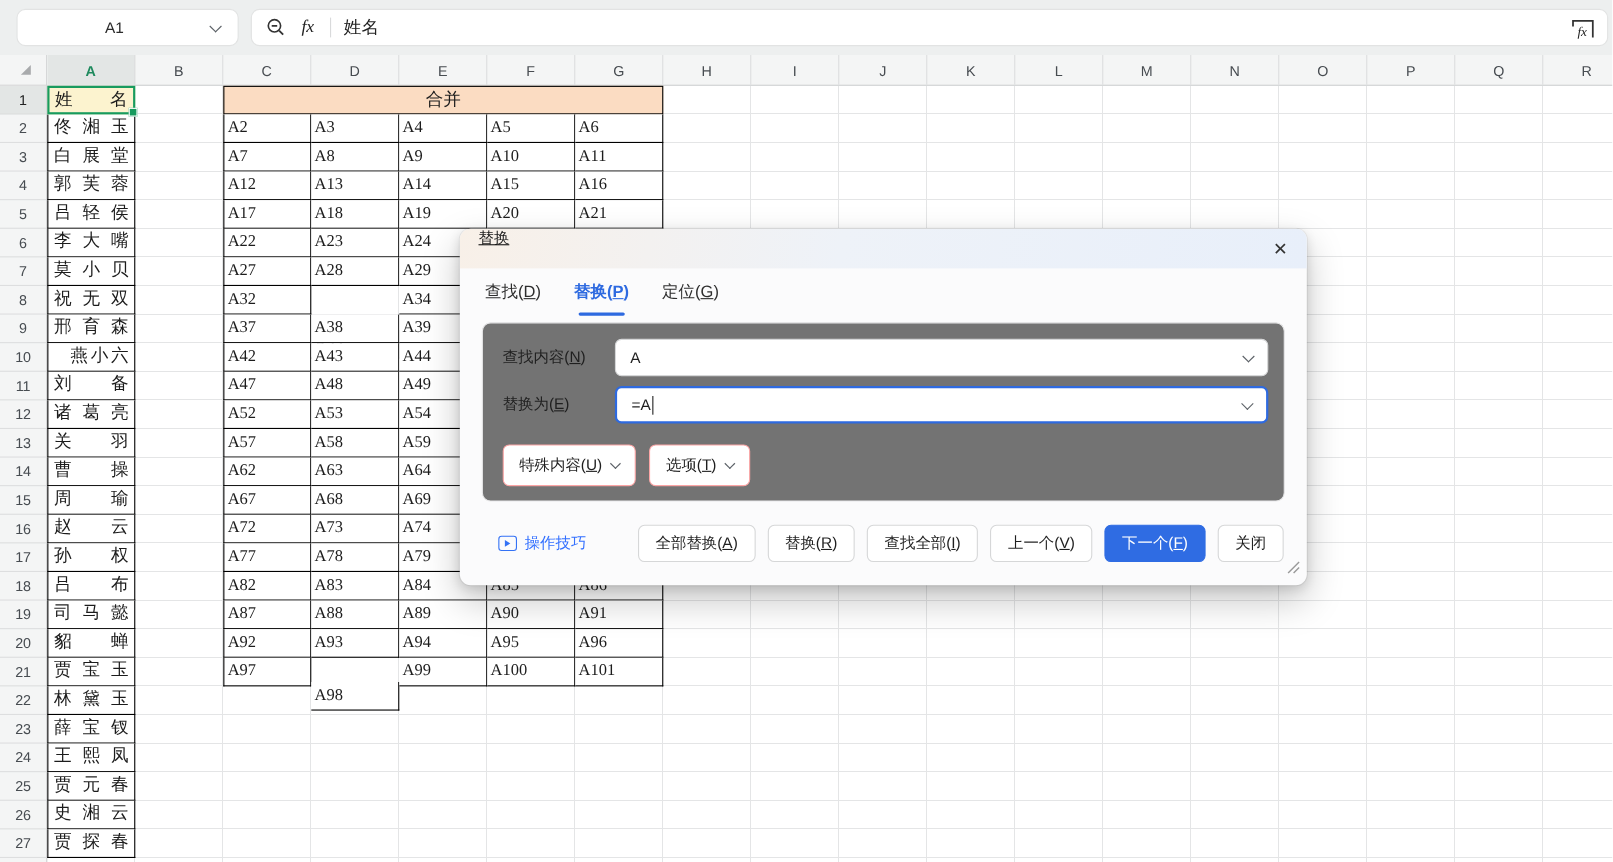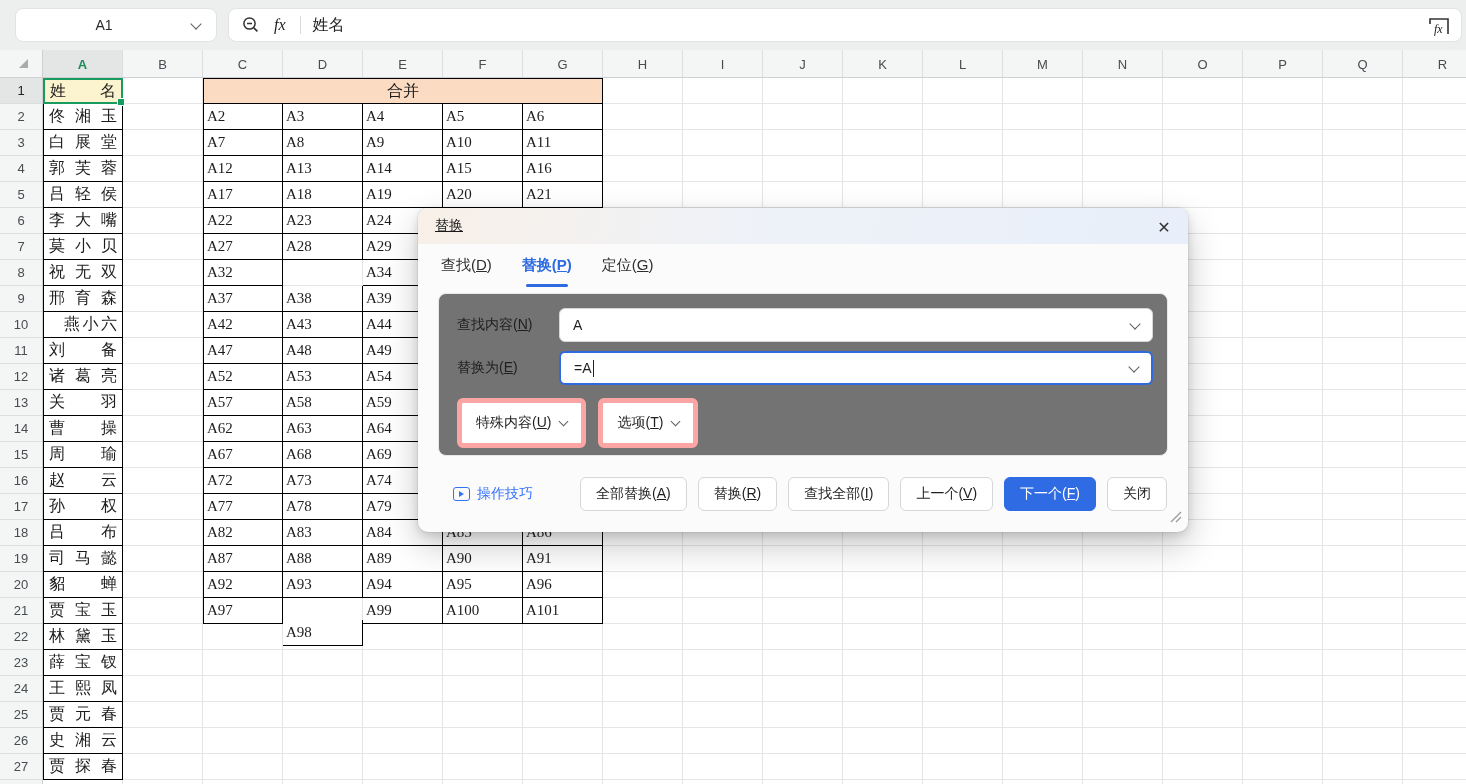--- a/index.html
+++ b/index.html
@@ -56,39 +56,39 @@
            border-right:1px solid #000; border-bottom:1px solid #000;
            font-family:"Liberation Serif","DejaVu Serif",serif; font-size:15px; color:#1c1c1c;
            line-height:25px; padding:0 3px; }
   .mcell.first { border-left:1px solid #000; }
 
   
   .dialog { position:absolute; left:418px; top:208px; width:770px; height:324px; background:#fbfbfc;
             border-radius:10px; overflow:hidden; z-index:10;
             box-shadow:0 0 0 1px rgba(0,0,0,.05), 0 14px 34px rgba(0,0,0,.22), 0 3px 10px rgba(0,0,0,.12); }
   .dlg-head { height:36px; background:linear-gradient(100deg,#f8f0e8 0%,#eef2f8 45%,#e8effa 100%);
-              display:flex; align-items:center; padding:0 17px; font-size:14px; color:#1a1a1a;text-decoration:underline; }
+              display:flex; padding:0 17px; font-size:14px; color:#1a1a1a;text-decoration:underline; }
   .dlg-close { position:absolute; right:12px; top:7px; width:24px; height:24px; display:flex;
                align-items:center; justify-content:center; font-size:16px; color:#333; cursor:default; }
   .tabs { display:flex; gap:30px; padding:12px 0 0 23px; }
   .tab { font-size:15px; color:#2e2e2e; position:relative; padding-bottom:12px; }
   .tab.active { color:#2e6ae0; font-weight:bold; }
   .tab.active::after { content:""; position:absolute; left:4px; right:4px; bottom:0; height:3px;
                        background:#2e6ae0; border-radius:2px; }
   .panel { position:absolute; left:20px; top:85px; width:730px; height:163px; background:#737373;
            border:1px solid #e8e8e9; border-radius:8px; }
   .f-row { position:absolute; left:18px; right:14px; height:34px; display:flex; align-items:center; }
   .f-row.r1 { top:14px; } .f-row.r2 { top:57px; } .f-row.r3 { top:112px; gap:12px; }
   .flabel { width:102px; font-size:14px; color:#1f1f1f; flex:none; }
   .combo { flex:1; height:34px; border:1px solid #d6d7d8; border-radius:6px; background:#fff;
            display:flex; align-items:center; padding:0 13px; font-size:14px; color:#1f1f1f; }
   .combo.focused { border:2px solid #2e6ae0; }
   .combo .chv { margin-left:auto; margin-top:-3px; }
   .caret { display:inline-block; width:1.5px; height:17px; background:#222; margin-left:1px; vertical-align:-3px; }
-  .opt-btn { height:50px; border:5px solid #fca5a5; border-radius:6px; background:#fff;
+  .opt-btn { height:38px; border:1px solid #fca5a5; border-radius:6px; background:#fff;
              display:inline-flex; align-items:center; gap:9px; padding:0 14px; font-size:14px; color:#1f1f1f; }
   .opt-btn .chv { width:7px; height:7px; margin-top:-3px; }
   .footer { position:absolute; left:20px; right:21px; top:269px; height:34px; display:flex; align-items:center; }
   .help { display:flex; align-items:center; gap:7px; color:#3370ff; font-size:14px; margin-left:15px; }
   .playicon { position:relative; width:17px; height:14px; border:1.5px solid #3472f5; border-radius:3px; }
   .playicon::after { content:""; position:absolute; left:4.5px; top:2.5px; width:0; height:0;
                      border-left:5px solid #3472f5; border-top:3.5px solid transparent; border-bottom:3.5px solid transparent; }
   .btns { margin-left:auto; display:flex; gap:11px; }
   .btn { height:34px; padding:0 15px; border:1px solid #d6d7d8; border-radius:6px; background:#fff;
          font-size:14px; color:#1f1f1f; display:flex; align-items:center; justify-content:center; white-space:nowrap; }

